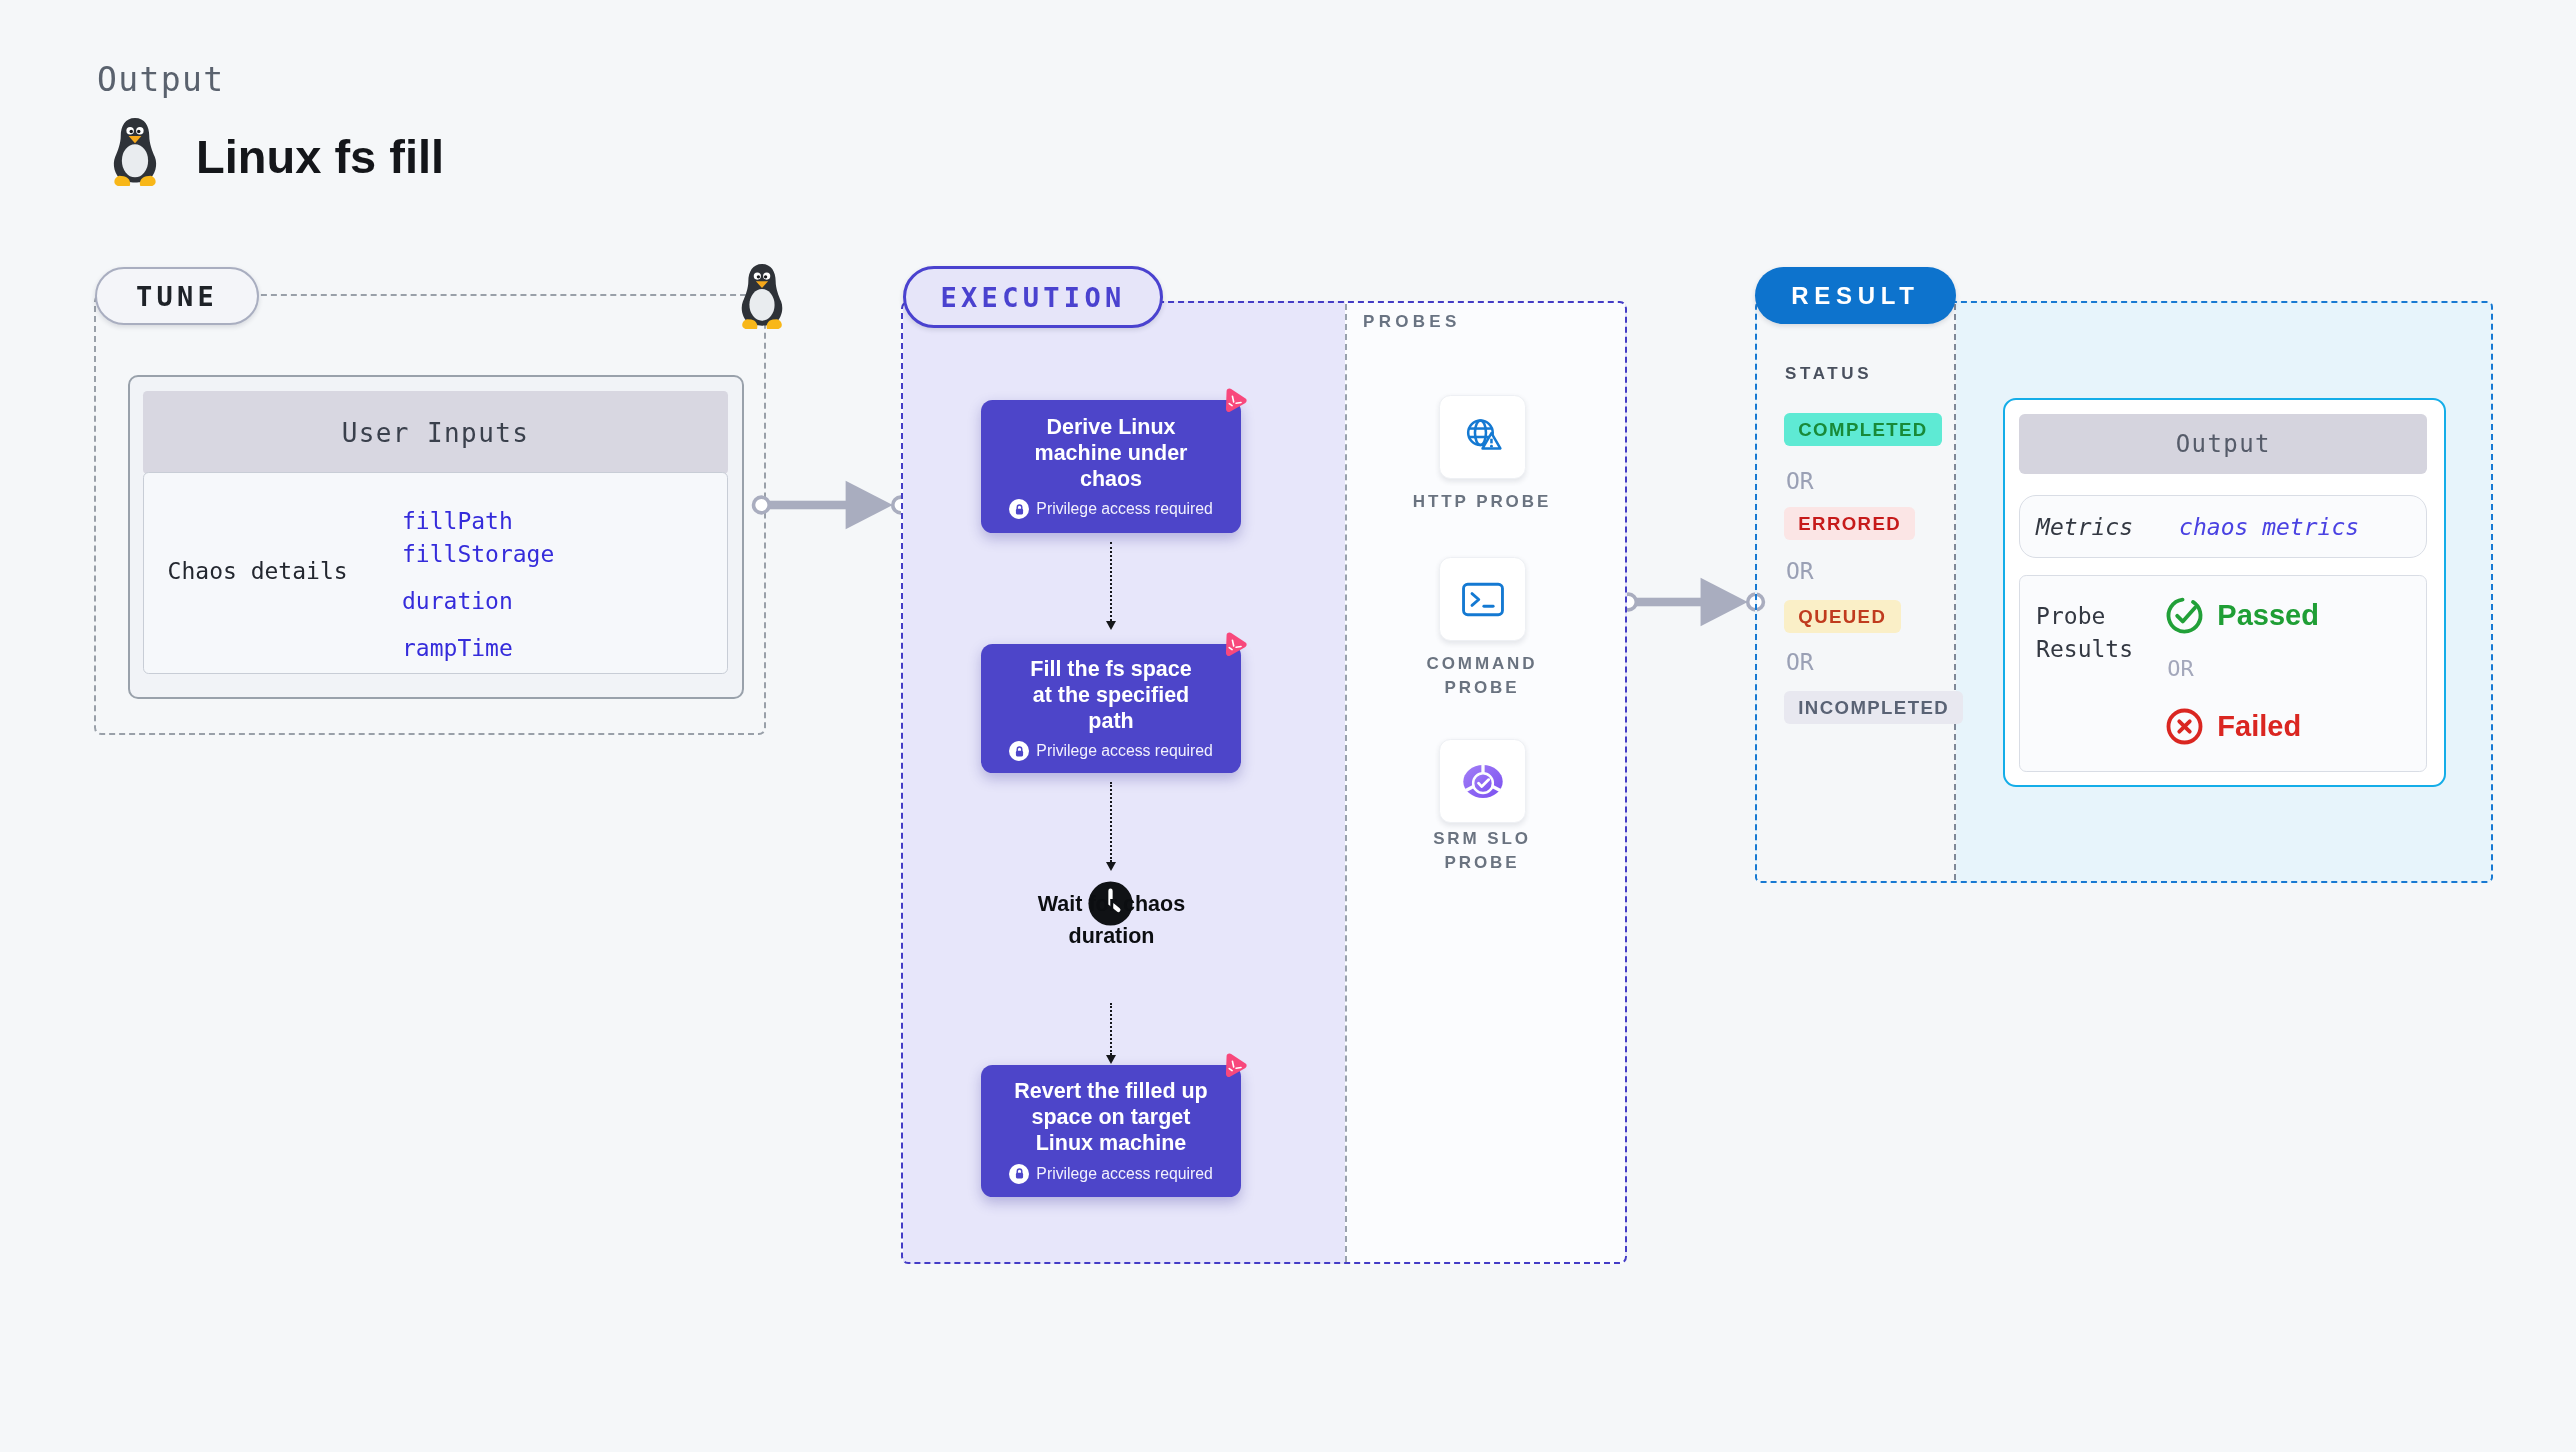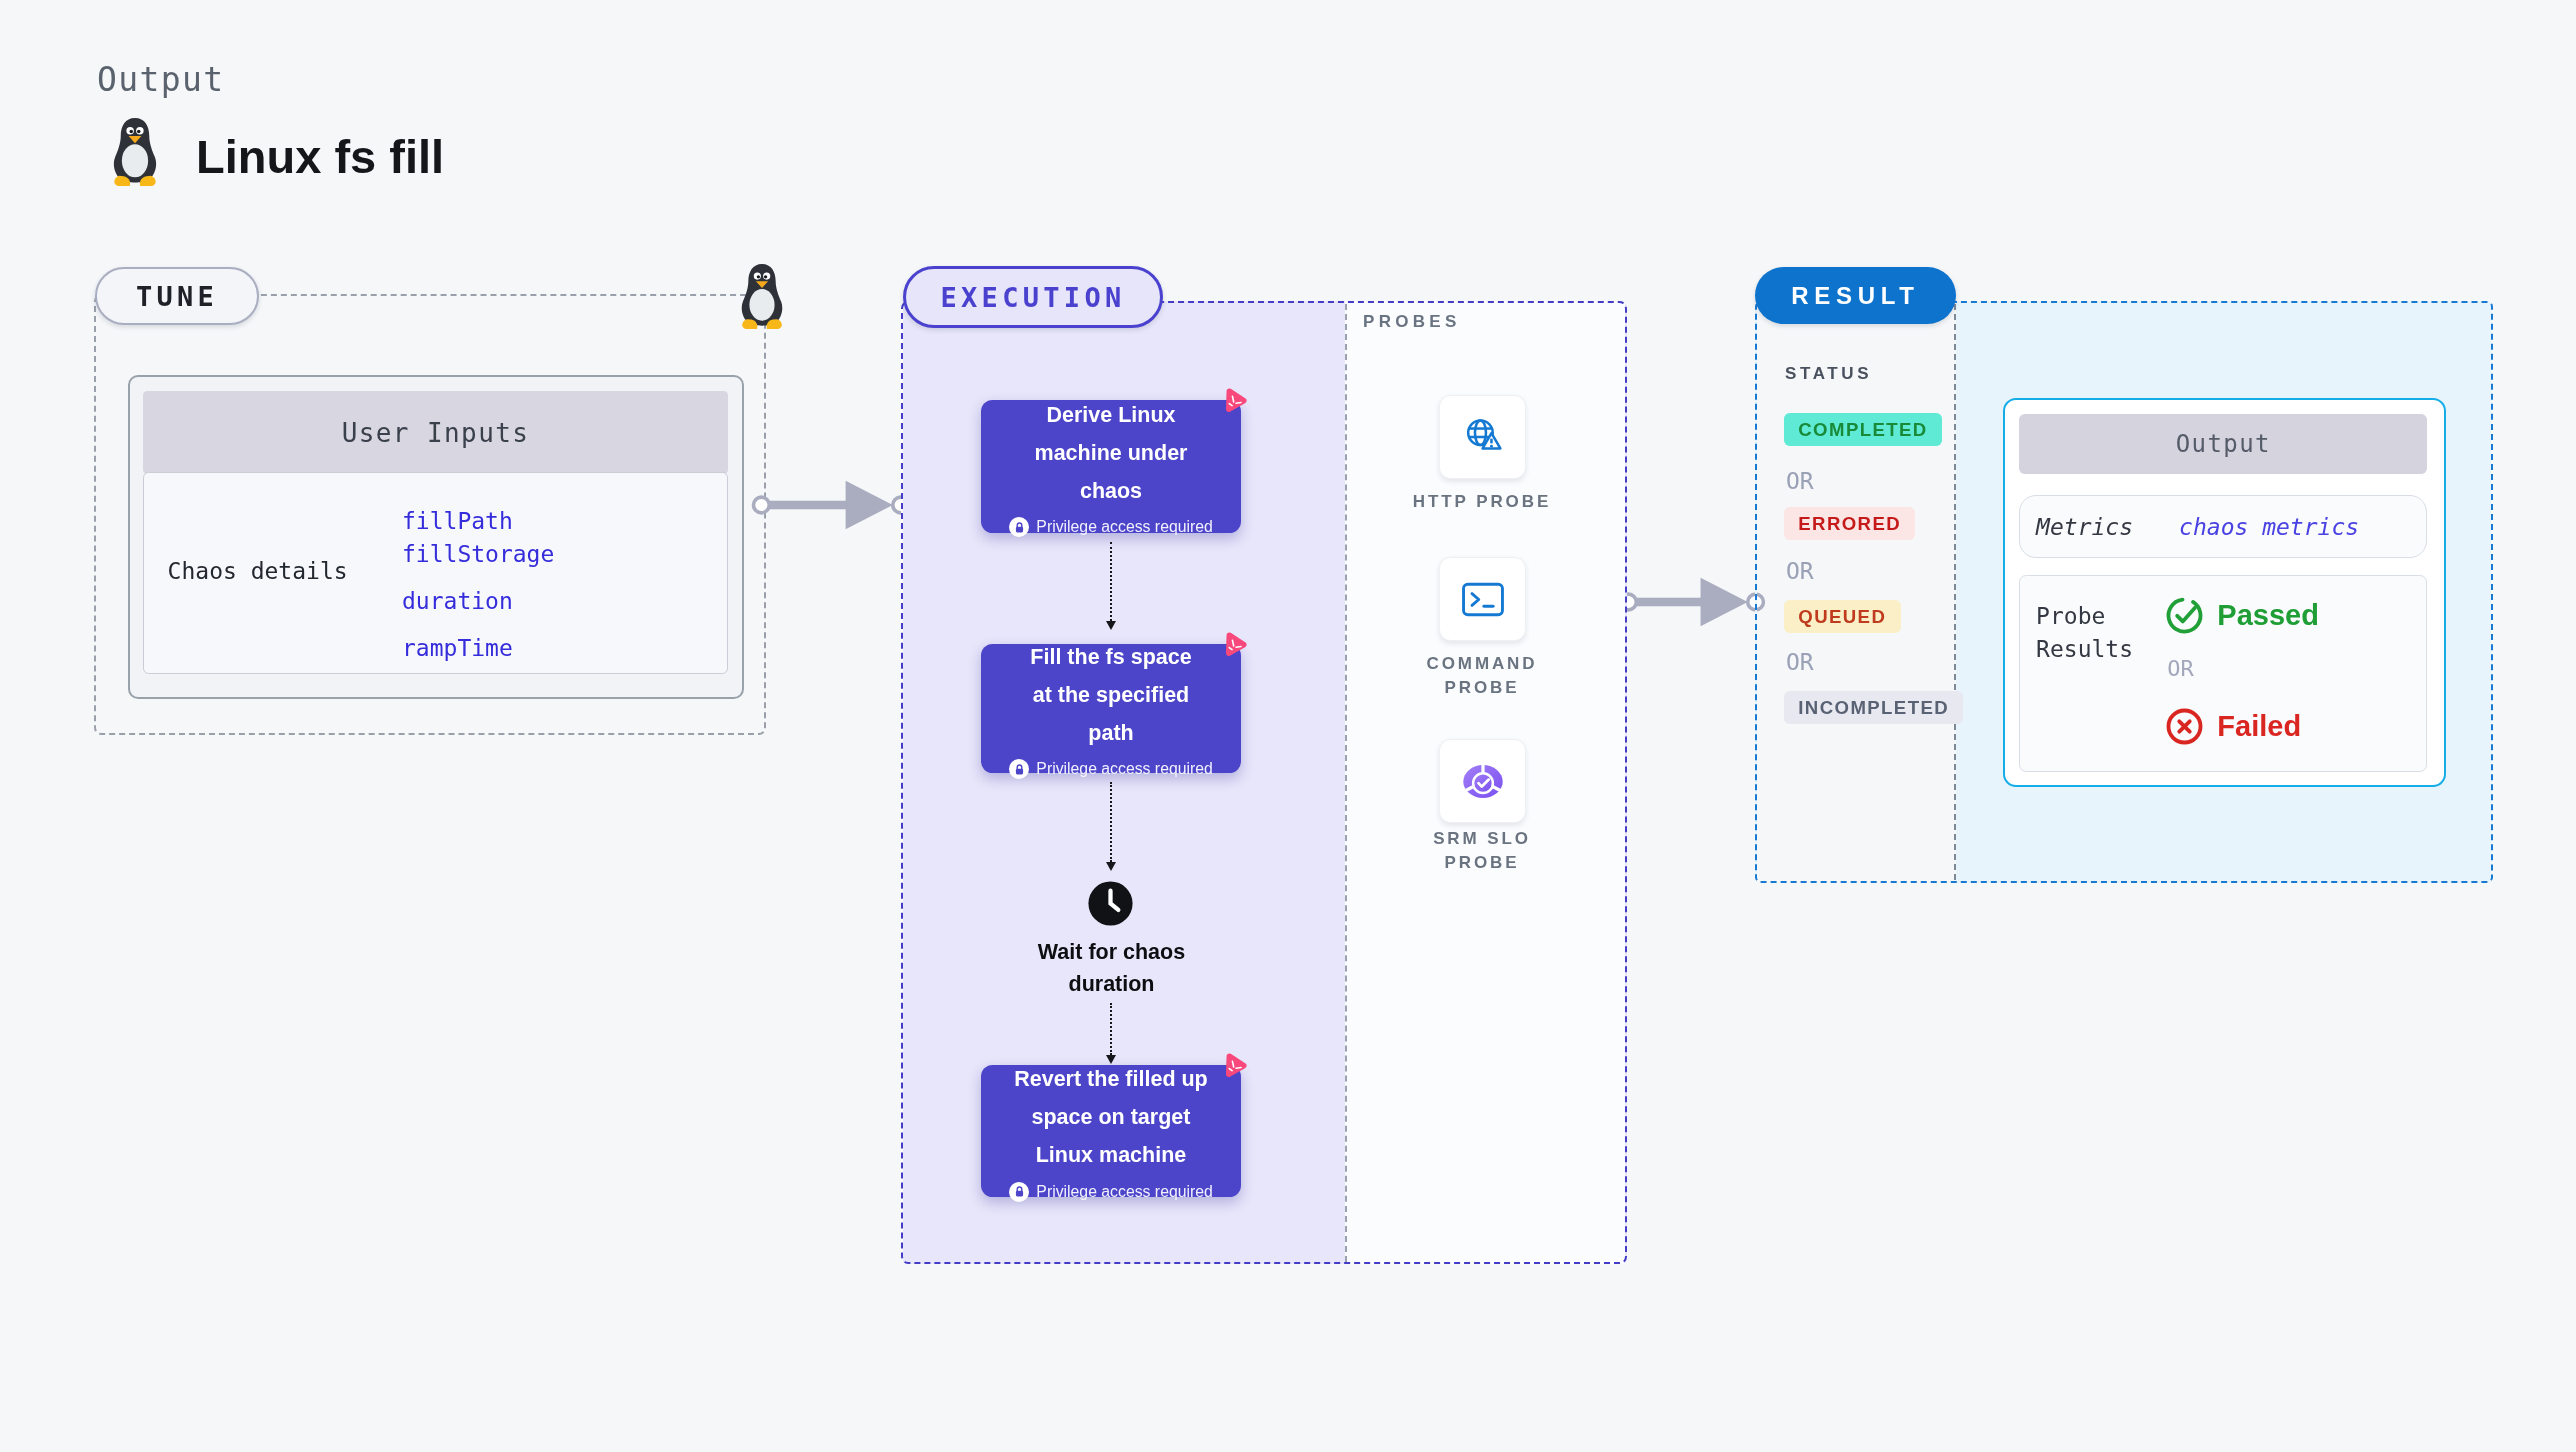--- a/index.html
+++ b/index.html
@@ -39,33 +39,33 @@
   .exec-box{left:901px;top:301px;width:726px;height:963px;border:2.9px dashed #443cc6;border-radius:7.2px;
     background:linear-gradient(to right,#e7e6fa 0,#e7e6fa 442px,#fbfcfe 442px);box-sizing:border-box;}
   .exec-sep{left:1345px;top:304px;height:958px;width:0;border-left:2.1px dashed #9aa2ad;}
   .exec-pill{left:903px;top:266px;width:254px;height:56px;background:#e6e5f9;border:3.6px solid #4a42cf;border-radius:31.5px;
     font-size:27px;font-weight:bold;letter-spacing:4.3px;color:#4a42cf;font-family:"DejaVu Sans Mono","Liberation Mono",monospace;}
   .step{left:981px;width:260px;background:#4d45c9;border-radius:11.5px;box-shadow:0 5.7px 13px rgba(50,44,150,.28);
     display:flex;flex-direction:column;align-items:center;justify-content:center;gap:7.2px;box-sizing:border-box;padding:8.6px 11.5px;}
   .step1{top:400px;height:133px;}
   .step2{top:644px;height:129px;}
   .step3{top:1065px;height:132px;}
-  .step-title{font-size:21.5px;font-weight:bold;color:#ffffff;line-height:38px;text-align:center;}
+  .step-title{font-size:21.5px;font-weight:bold;color:#ffffff;line-height:26px;text-align:center;}
   .priv-row{display:flex;align-items:center;gap:7.2px;}
   .lock-chip{width:20px;height:20px;border-radius:50%;background:#ffffff;display:flex;align-items:center;justify-content:center;}
   .priv-text{font-size:15.8px;color:#f2f1fd;}
   .chaos-pink{position:absolute;top:-13px;right:-7.9px;width:29px;height:29px;}
   .connector{width:0;border-left:2.1px dotted #15171a;}
   .connector::after{content:"";position:absolute;left:-6px;bottom:-8.6px;width:0;height:0;
     border-left:5.7px solid transparent;border-right:5.7px solid transparent;border-top:9.3px solid #15171a;}
   .c1{left:1110px;top:542px;height:79px;}
   .c2{left:1110px;top:782px;height:80px;}
   .c3{left:1110px;top:1003px;height:52px;}
   .wait-clock{left:1087px;top:880px;width:47px;height:47px;}
-  .wait-text{left:1011px;top:937px;width:201px;text-align:center;font-size:21.5px;font-weight:bold;color:#0c0e11;line-height:31.5px;}
+  .wait-text{left:1011px;top:889px;width:201px;text-align:center;font-size:21.5px;font-weight:bold;color:#0c0e11;line-height:31.5px;}
 
   
   .probes-label{left:1363px;top:312px;font-size:17px;font-weight:bold;letter-spacing:4.3px;color:#697382;}
   .probe-card{left:1439px;width:87px;height:84px;background:#ffffff;border:0.7px solid #eef0f4;border-radius:11.5px;
     box-shadow:0 2.1px 5.7px rgba(40,50,70,.10);display:flex;align-items:center;justify-content:center;box-sizing:border-box;}
   .pc1{top:395px;}.pc2{top:557px;}.pc3{top:739px;}
   .probe-label{left:1396px;width:172px;text-align:center;font-size:17px;font-weight:bold;letter-spacing:2.9px;color:#6a7380;line-height:23.6px;}
   .pl1{top:490px;}.pl2{top:652px;}.pl3{top:827px;}
 
   

